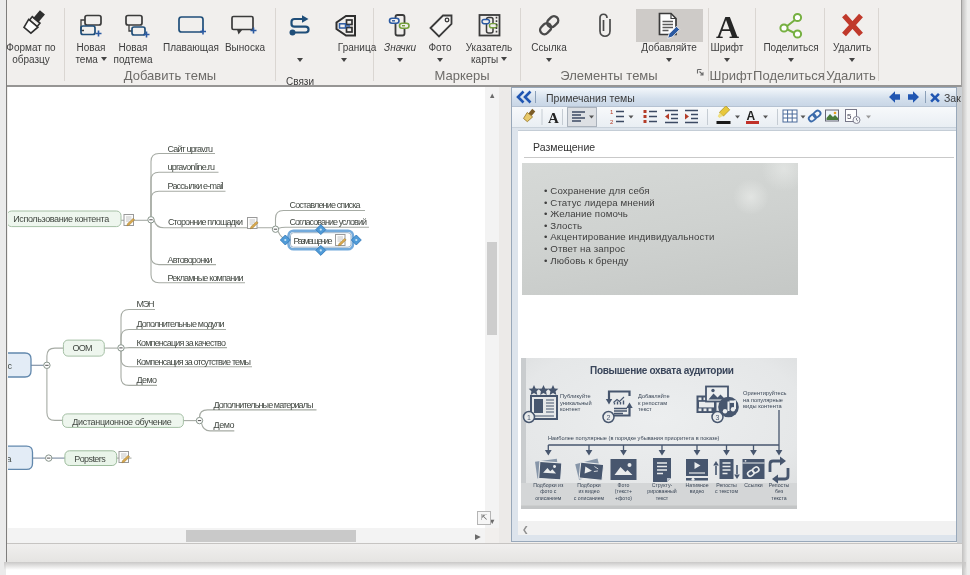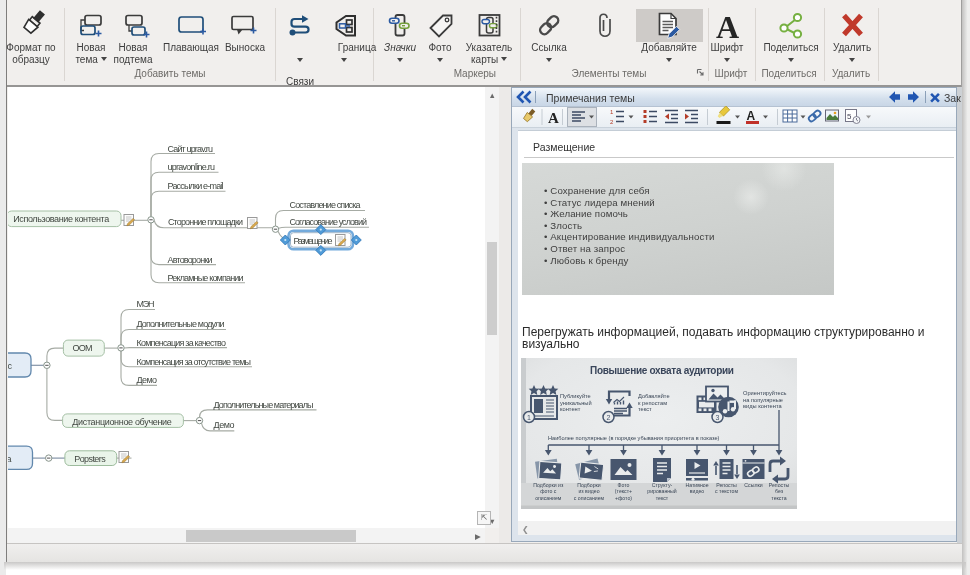--- a/index.html
+++ b/index.html
@@ -10,21 +10,21 @@
   
   #winbg{left:6px;top:0;width:956px;height:562px;background:#f1efed;border-left:1.5px solid #7e7d7c;border-right:1px solid #9f9e9d;border-bottom:1px solid #8e8d8c;box-sizing:border-box;}
   #lstrip{left:0;top:0;width:6px;height:575px;background:#ebebeb;}
   #rstrip{left:962px;top:0;width:8px;height:575px;background:linear-gradient(90deg,#c2c1c0,#eeeeed 70%);}
   #bshadow{left:4px;top:562px;width:962px;height:8px;background:linear-gradient(180deg,#c9c8c7,rgba(255,255,255,0));}
   
   #ribbon{left:7px;top:0;width:954px;height:85px;background:#f1efed;}
   #ribline{left:7px;top:85px;width:954px;height:2px;background:#969594;}
   .rsep{position:absolute;top:8px;width:1px;height:73px;background:#dad6d2;}
   .rlab{position:absolute;top:42px;height:24px;font-size:10px;line-height:11.5px;color:#3d3d3d;text-align:center;white-space:pre-line;}
-  .glab{position:absolute;top:68px;height:12px;font-size:10px;color:#6d6b68;text-align:center;}
+  .glab{position:absolute;top:68px;height:12px;font-size:13px;color:#6d6b68;text-align:center;}
   .darr{position:absolute;width:0;height:0;border-left:3.5px solid transparent;border-right:3.5px solid transparent;border-top:4px solid #444;}
   .iarr{display:inline-block;width:0;height:0;border-left:3.5px solid transparent;border-right:3.5px solid transparent;border-top:4px solid #444;vertical-align:2px;}
   #noteshl{left:636px;top:9px;width:67px;height:33px;background:#cecbc8;}
   
   #canvas{left:8px;top:87px;width:477px;height:441px;background:#ffffff;}
   
   #vsb{left:485px;top:87px;width:14px;height:441px;background:#f3f3f3;}
   #vthumb{left:487px;top:242px;width:10px;height:93px;background:#cdcdcd;}
   #hsb{left:8px;top:528px;width:477px;height:15px;background:#f3f3f3;}
   #hthumb{left:186px;top:530px;width:170px;height:12px;background:#c9c9c9;}
@@ -81,21 +81,21 @@
   <div class="darr" style="left:340.5px;top:58px;"></div>
   <div class="darr" style="left:396.5px;top:58px;"></div>
   <div class="darr" style="left:437px;top:58px;"></div>
   <div class="darr" style="left:545.5px;top:58px;"></div>
   <div class="darr" style="left:665.5px;top:58px;"></div>
   <div class="darr" style="left:724px;top:58px;"></div>
   <div class="darr" style="left:787.5px;top:58px;"></div>
   <div class="darr" style="left:848.5px;top:58px;"></div>
   <div class="glab" style="left:110px;width:120px;">Добавить темы</div>
   <div class="glab" style="left:264px;width:120px;margin-top:32px;">Объекты</div>
-  <div class="glab" style="left:376px;width:120px;text-align:right;">Маркеры</div>
+  <div class="glab" style="left:402px;width:120px;">Маркеры</div>
   <div class="glab" style="left:549px;width:120px;">Элементы темы</div>
   <div class="glab" style="left:671px;width:120px;">Шрифт</div>
   <div class="glab" style="left:729px;width:120px;">Поделиться</div>
   <div class="glab" style="left:791px;width:120px;">Удалить</div>
   <svg class="abs" style="left:0;top:0;" width="970" height="85" viewBox="0 0 970 85">
 
     <g transform="rotate(40 31 26)" fill="none" stroke="#2f2f2f" stroke-width="1.6">
       <rect x="28.5" y="9" width="5" height="9" fill="#2f2f2f"></rect>
       <rect x="26" y="18" width="10" height="4.5" fill="none"></rect>
       <path d="M25,22.5 h12 l-1.5,9 h-9 Z" fill="#fdfdfd"></path>
@@ -417,35 +417,34 @@
         <circle cx="856.5" cy="120" r="3.5" fill="#f4f6f8" stroke="#778" stroke-width="0.9"></circle>
         <path d="M856.5,118 v2 l1.5,1" stroke="#667" stroke-width="0.8" fill="none"></path>
       </g>
     <path d="M866,115.5 h5 l-2.5,3 Z" fill="#999"></path>
   <g stroke="#c5ccd3" stroke-width="1">
         <path d="M542,109 v16 M562.5,109 v16 M707.5,109 v16 M777.5,109 v16"></path>
       </g>
   </svg>
   <div class="abs" style="left:533px;top:141px;font-size:10.5px;color:#333;">Размещение</div>
   <div class="abs" style="left:524px;top:157px;width:430px;height:1px;background:#c9c9c9;"></div>
-  <div id="slide1" class="abs" style="left:522px;top:163px;width:312px;height:132px;background:
+  <div id="slide1" class="abs" style="left:522px;top:163px;width:276px;height:132px;background:
     radial-gradient(circle 24px at 229px 34px, rgba(240,242,240,.55), rgba(240,242,240,0) 75%),
     radial-gradient(circle 30px at 262px 6px, rgba(242,244,242,.45), rgba(242,244,242,0) 75%),
     linear-gradient(170deg,#d6d9d7 0%,#cfd2d0 50%,#c5c8c6 100%);">
     <div style="position:absolute;left:22px;top:22px;font-size:9.7px;line-height:11.6px;color:#404040;letter-spacing:0.1px;">
       • Сохранение для себя<br>
       • Статус лидера мнений<br>
       • Желание помочь<br>
       • Злость<br>
       • Акцентирование индивидуальности<br>
       • Ответ на запрос<br>
       • Любовь к бренду
     </div>
   </div>
-  <div class="abs" style="left:522px;top:326px;width:408px;font-size:12px;line-height:12px;color:#2b2b2b;">Перегружать информацией, подавать информацию структурированно и визуально</div>
 
   <svg class="abs" style="left:521px;top:358px;" width="276" height="151" viewBox="0 0 276 151" font-family="Liberation Sans, sans-serif">
     <defs>
       <radialGradient id="vig" cx="50%" cy="40%" r="75%">
         <stop offset="0%" stop-color="#eceeef"></stop>
           <stop offset="70%" stop-color="#e5e7e8"></stop>
           <stop offset="100%" stop-color="#d9dbdc"></stop>
       </radialGradient>
     </defs>
     <rect x="0" y="0" width="276" height="151" fill="url(#vig)"></rect>

